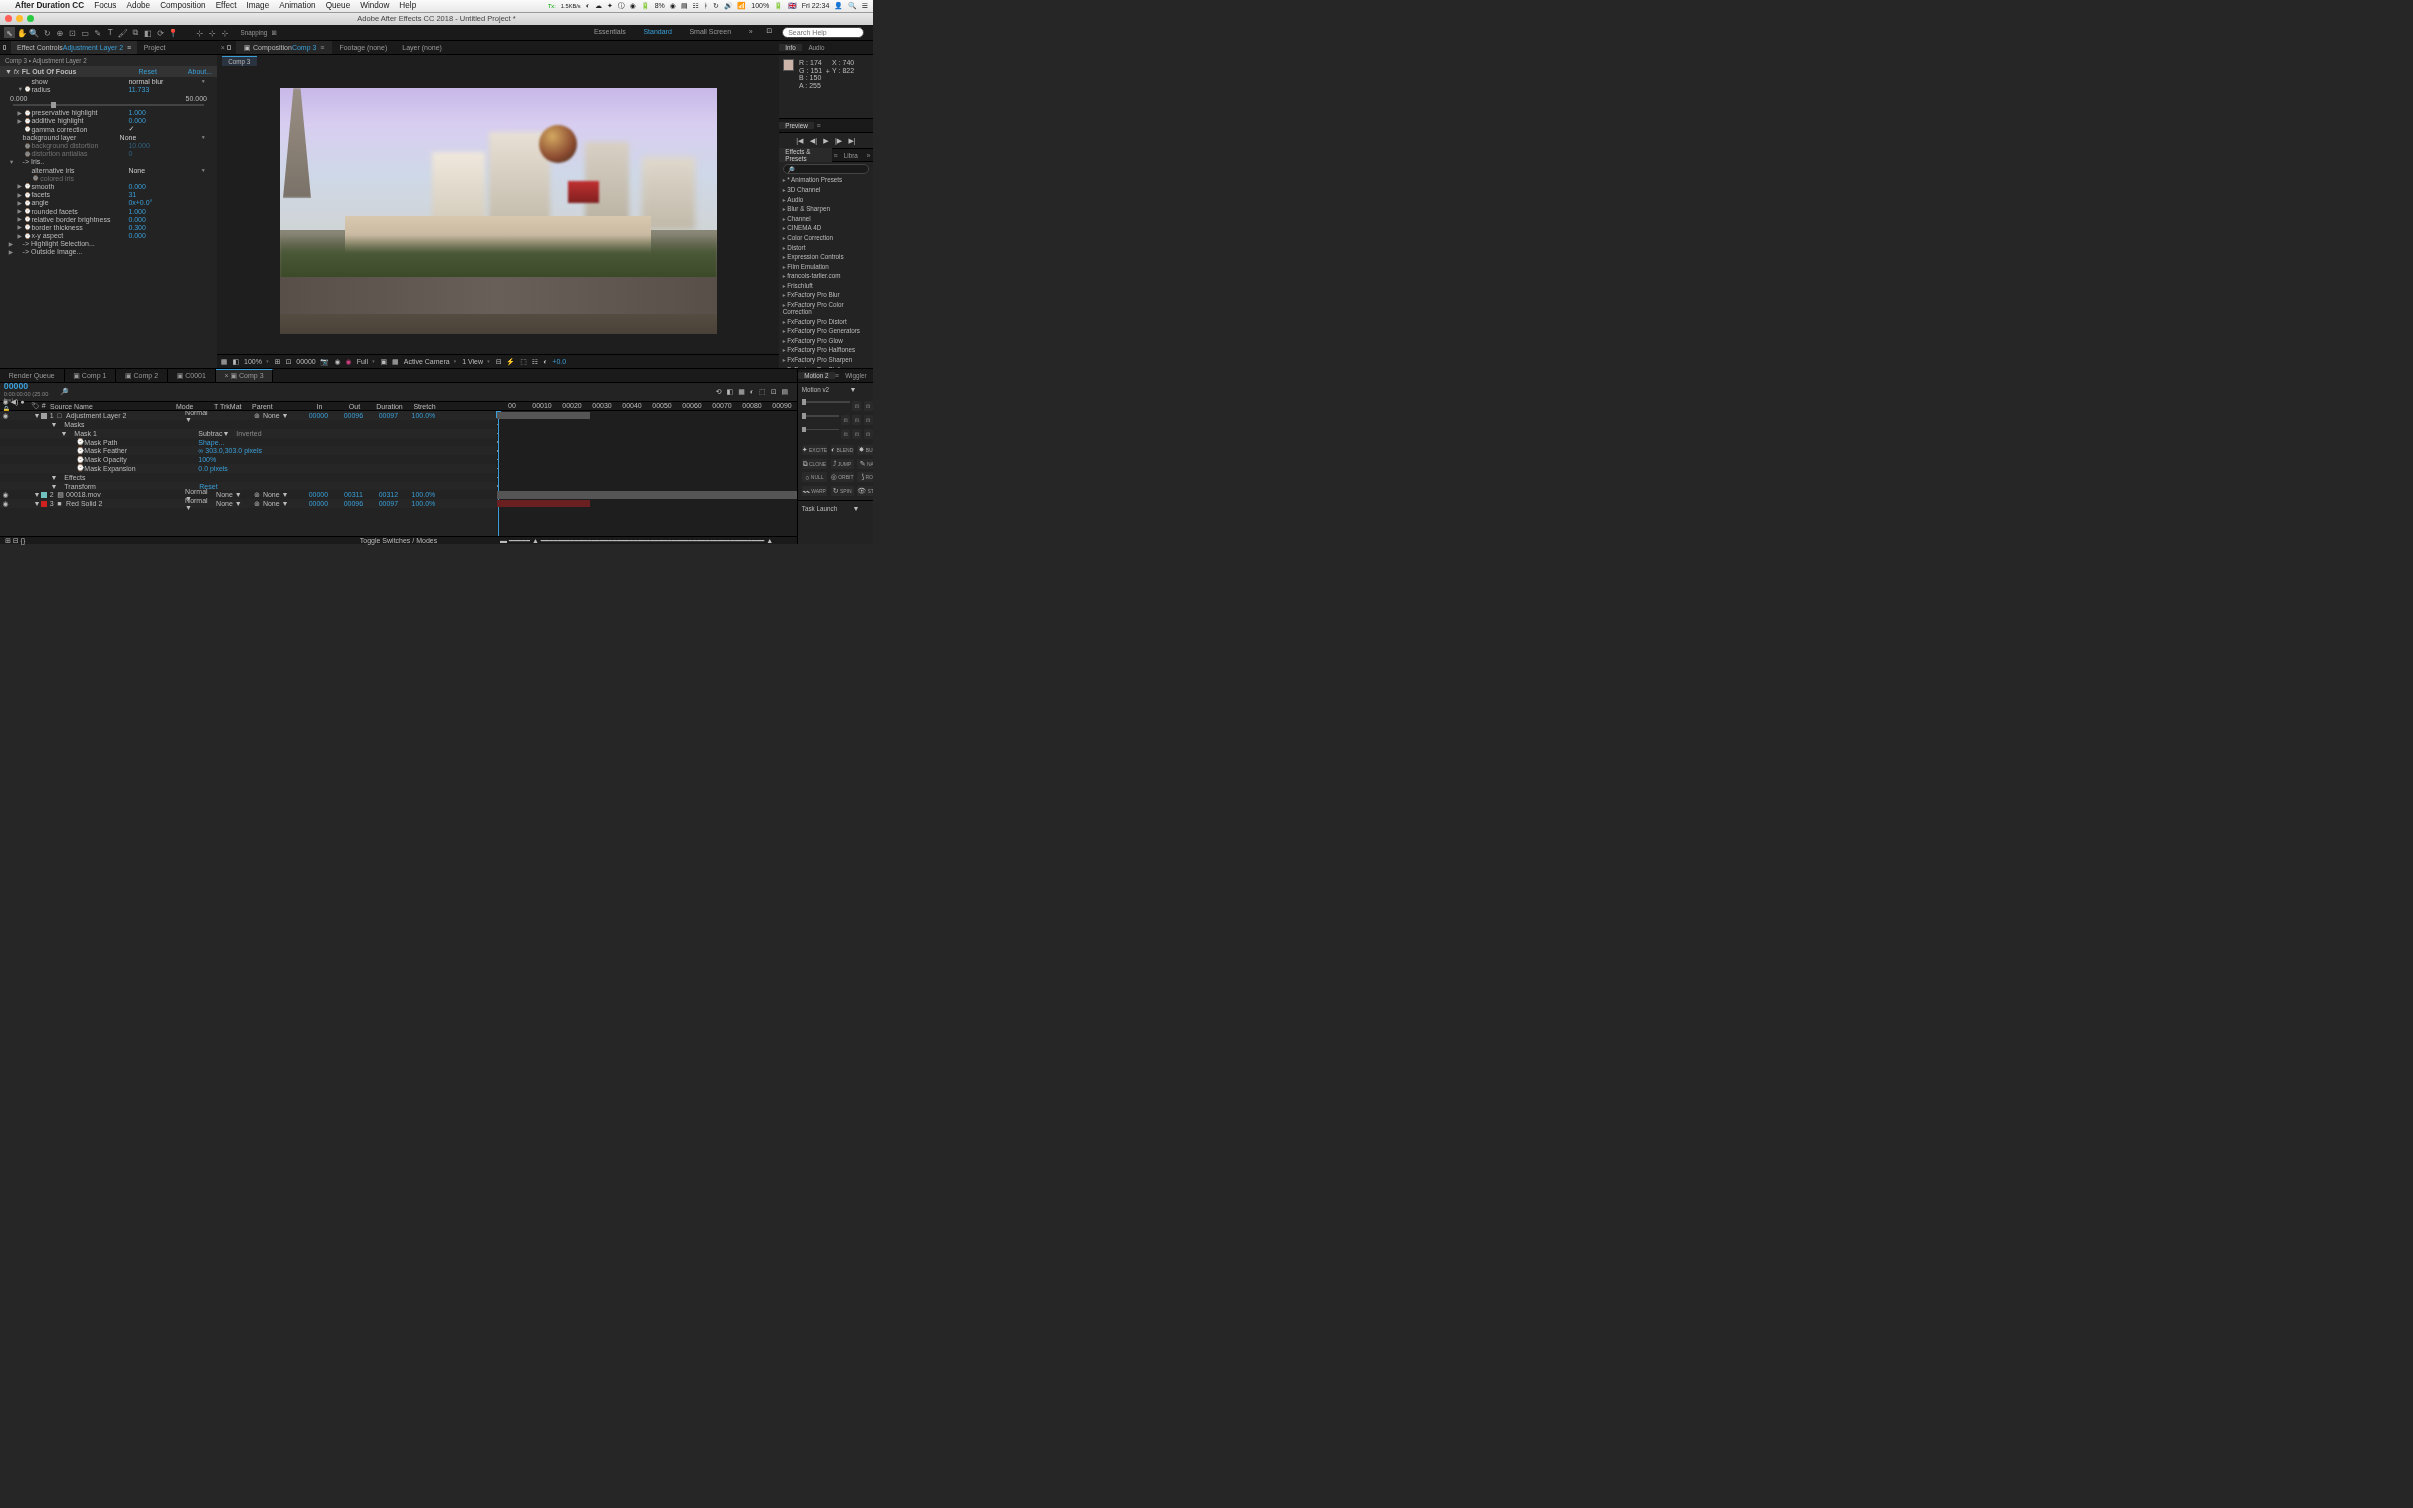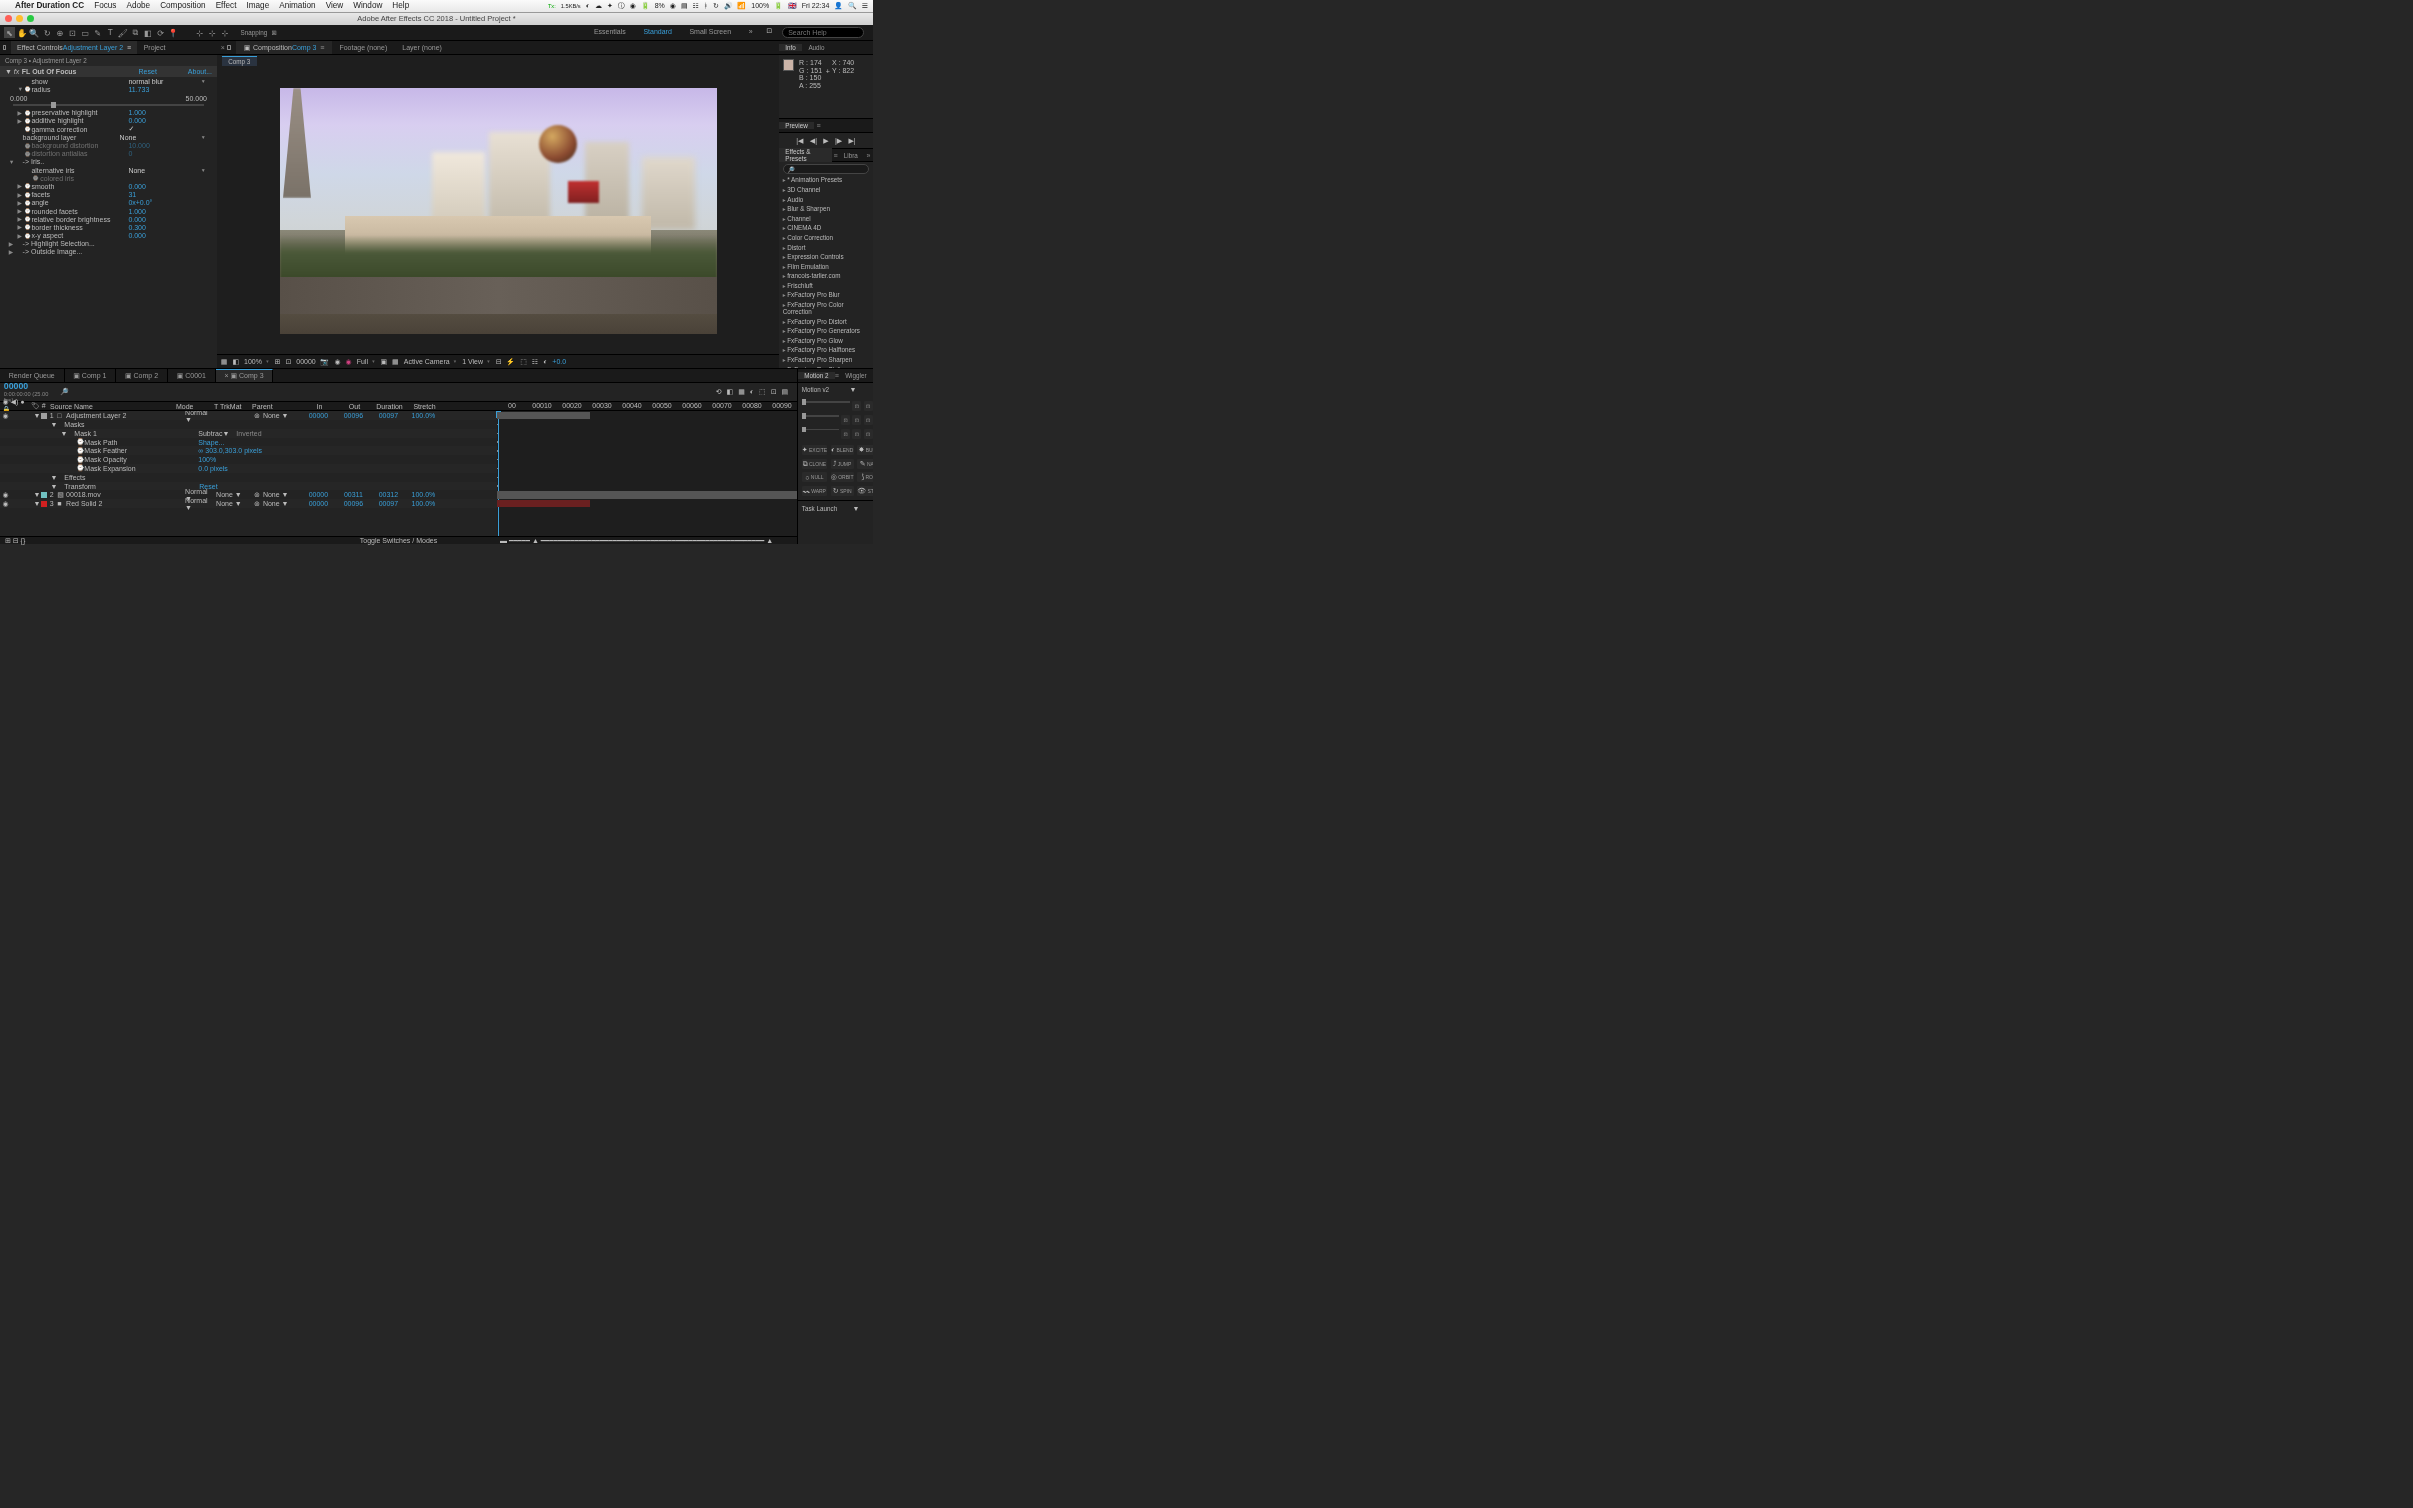--- a/index.html
+++ b/index.html
@@ -13,21 +13,21 @@
 .titlebar .dots{position:absolute;left:5px;display:flex;gap:3.8px}
 .titlebar .dot{width:7px;height:7px;border-radius:50%}
 .titlebar .r{background:#ff5f57}.titlebar .y{background:#ffbd2e}.titlebar .g{background:#28ca42}
 .titlebar .title{color:#444;font-size:7.5px}
 .toolbar{height:16.3px;background:#1a1a1a;display:flex;align-items:center;padding:0 3.8px;gap:1.3px;border-bottom:0.6px solid #000}
 .tool{width:11.3px;height:11.3px;display:flex;align-items:center;justify-content:center;color:#999;font-size:8.2px}
 .tool.sel{background:#444}
 .workspace-tabs{margin-left:auto;display:flex;gap:10px;padding-right:5px}
 .ws-tab{color:#999;padding:1.3px 3.8px}
 .ws-tab.active{color:#3a9fd8}
-.search-box{width:82px;height:11.3px;background:#000000;border:0.6px solid #444;border-radius:5.7px;padding:0 5px;color:#888}
+.search-box{width:82px;height:11.3px;background:#ffffff;border:0.6px solid #444;border-radius:5.7px;padding:0 5px;color:#888}
 .main{display:flex;height:327px}
 .left-panel{width:217px;background:#232323;display:flex;flex-direction:column}
 .panel-tabs{height:14px;background:#1a1a1a;display:flex;align-items:center;border-bottom:0.6px solid #000}
 .panel-tab{padding:0 6.3px;height:100%;display:flex;align-items:center;color:#999;font-size:7px}
 .panel-tab.active{background:#2a2a2a;color:#ccc}
 .panel-tab .link{color:#3a9fd8}
 .breadcrumb{padding:1.9px 5px;color:#999;font-size:6.3px;background:#262626}
 .effect-header{padding:1.9px 5px;background:#333;display:flex;align-items:center}
 .effect-header .fx{font-style:italic;margin-right:2.5px}
 .effect-header .name{font-weight:bold;flex:1}
@@ -120,21 +120,21 @@
 
 <div class="menubar">
   <span></span>
   <span class="bold">After Duration CC</span>
   <span>Focus</span>
   <span>Adobe</span>
   <span>Composition</span>
   <span>Effect</span>
   <span>Image</span>
   <span>Animation</span>
-  <span>View</span>
+  <span>Queue</span>
   <span>Window</span>
   <span>Help</span>
   <div class="right">
     <span style="color:#0a0;font-size:5.7px">Tx:</span>
       <span style="font-size:5.7px">1.5KB/s</span>
     <span>◐</span>
     <span>☁</span>
     <span>✦</span>
     <span>ⓘ</span>
     <span>◉</span>

